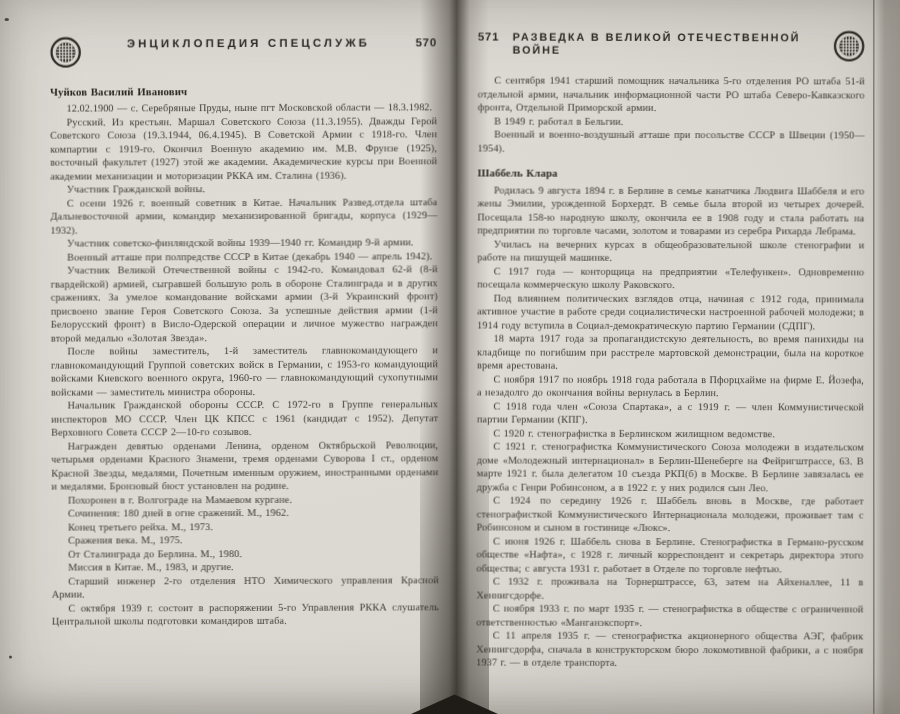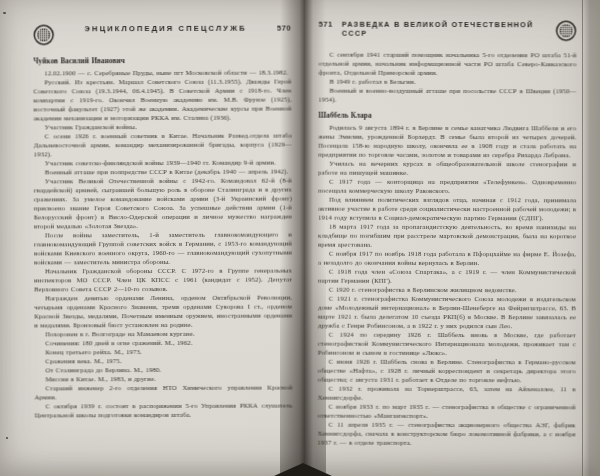--- a/index.html
+++ b/index.html
@@ -85,21 +85,21 @@
         <div class="block para">От Сталинграда до Берлина. М., 1980.</div>
         <div class="block para">Миссия в Китае. М., 1983, и другие.</div>
         <div class="block para">Старший инженер 2-го отделения НТО Химического управления Красной Армии.</div>
         <div class="block para">С октября 1939 г. состоит в распоряжении 5-го Управления РККА слушатель Центральной школы подготовки командиров штаба.</div>
       </div>
   </div>
 
   <div class="page page-right">
     <div class="page-header">
       <span class="hdr-num">571</span>
-      <span class="hdr-title">РАЗВЕДКА В ВЕЛИКОЙ ОТЕЧЕСТВЕННОЙ СССР</span>
+      <span class="hdr-title">РАЗВЕДКА В ВЕЛИКОЙ ОТЕЧЕСТВЕННОЙ ВОЙНЕ</span>
       <svg class="globe" viewBox="0 0 21 21" aria-hidden="true">
         <circle cx="10.5" cy="10.5" r="9.4" fill="none" stroke="#2c2a25" stroke-width="1.5"></circle>
         <clipPath id="gclipR">
             <circle cx="10.5" cy="10.5" r="6.6"></circle>
           </clipPath>
         <circle cx="10.5" cy="10.5" r="6.6" fill="#2c2a25"></circle>
         <g clip-path="url(#gclipR)" stroke="#dbd8d2" stroke-width=".8">
           <path d="M2 6.5h17M2 8.5h17M2 10.5h17M2 12.5h17M2 14.5h17"></path>
           <path d="M6.5 2v17M8.5 2v17M10.5 2v17M12.5 2v17M14.5 2v17"></path>
         </g>

